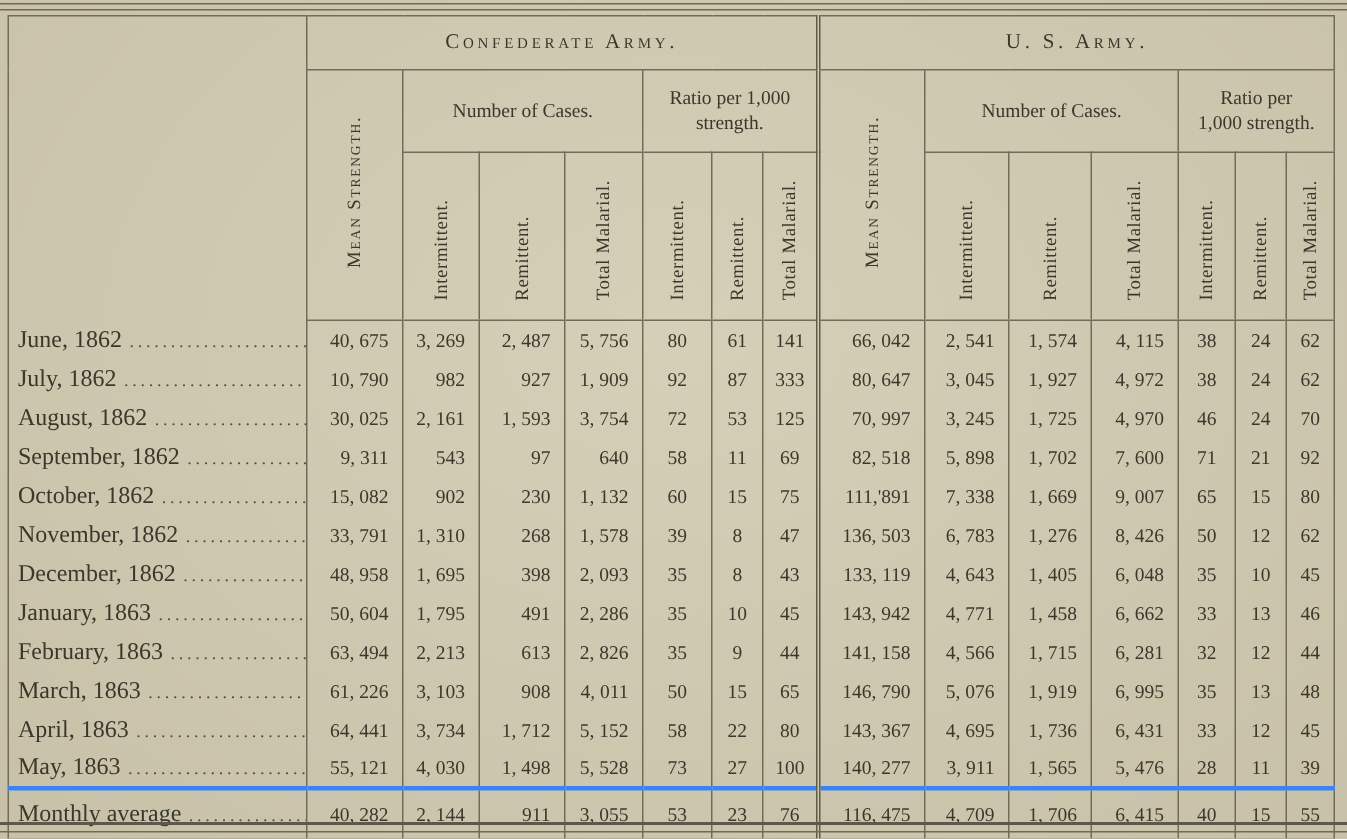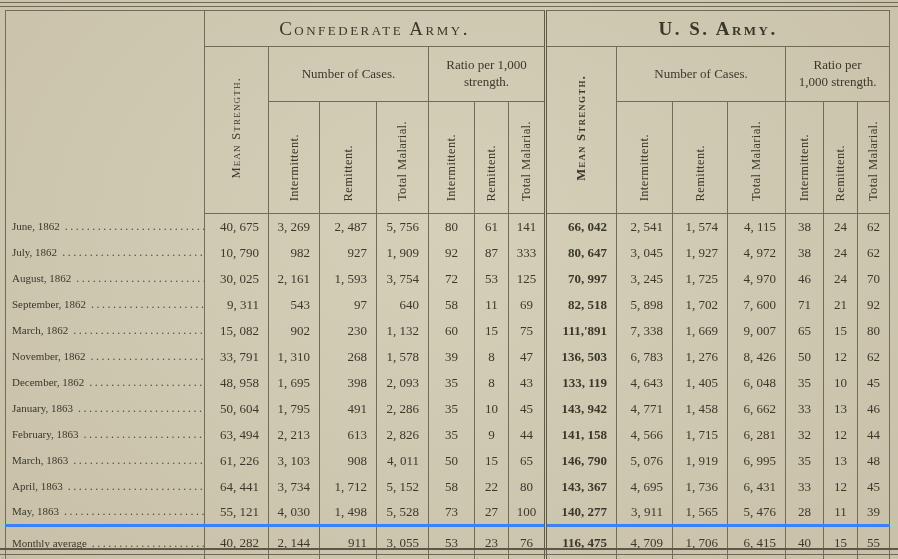--- a/index.html
+++ b/index.html
@@ -22,27 +22,27 @@
     border-collapse: collapse;
     table-layout: fixed;
     border: 1px solid #716c58;
   }
   th, td {
     border-left: 1px solid #716c58;
     padding: 0;
     font-weight: normal;
     color: #3a382c;
   }
-  .usa-start { border-left: 3px double #5f5b49 !important; font-weight: bold; }
+  .usa-start { border-left: 3px double #5f5b49 !important; }
 
   tr.army-row th { height: 35px; border-bottom: 1px solid #716c58; }
   .army {
     font-variant: small-caps;
     letter-spacing: 2.5px;
-    font-size: 19px;
+    font-size: 14px;
     text-align: center;
   }
   .grp {
     height: 54px;
     font-size: 13px;
     text-align: center;
     line-height: 1.3;
     padding: 0 12px;
     border-bottom: 1px solid #716c58;
   }
@@ -62,21 +62,21 @@
     letter-spacing: 0.4px;
   }
   .ms { vertical-align: middle; padding-bottom: 0; }
   .ms .v { font-variant: small-caps; letter-spacing: 1.2px; }
 
   tbody tr { height: 26px; }
   tbody tr.summary { height: 34px; }
   tbody tr.summary td { border-top: 3px solid #3b82f6; }
   td.num { text-align: right; padding-right: 9px; font-size: 13px; }
   td.ratio { text-align: center; padding-right: 0; }
-  td.label-cell { font-size: 11px; padding-left: 6px; }
+  td.label-cell { font-size: 16px; padding-left: 6px; }
   .label-flex { display: flex; align-items: baseline; overflow: hidden; }
   .dots { flex: 1; overflow: hidden; white-space: nowrap; margin-left: 5px; opacity: 0.85; }
   .dots::after {
     content: "......................................................................";
     letter-spacing: 2.5px;
     font-size: 12px;
   }
 </style>
 </head>
 <body>
@@ -215,21 +215,21 @@
         <td class="num">5, 898</td>
         <td class="num">1, 702</td>
         <td class="num">7, 600</td>
         <td class="num ratio">71</td>
         <td class="num ratio">21</td>
         <td class="num ratio">92</td>
       </tr>
       <tr>
         <td class="label-cell">
           <div class="label-flex">
-            <span>March, 1862</span>
+            <span>October, 1862</span>
             <span class="dots"></span>
           </div>
         </td>
         <td class="num">15, 082</td>
         <td class="num">902</td>
         <td class="num">230</td>
         <td class="num">1, 132</td>
         <td class="num ratio">60</td>
         <td class="num ratio">15</td>
         <td class="num ratio">75</td>

